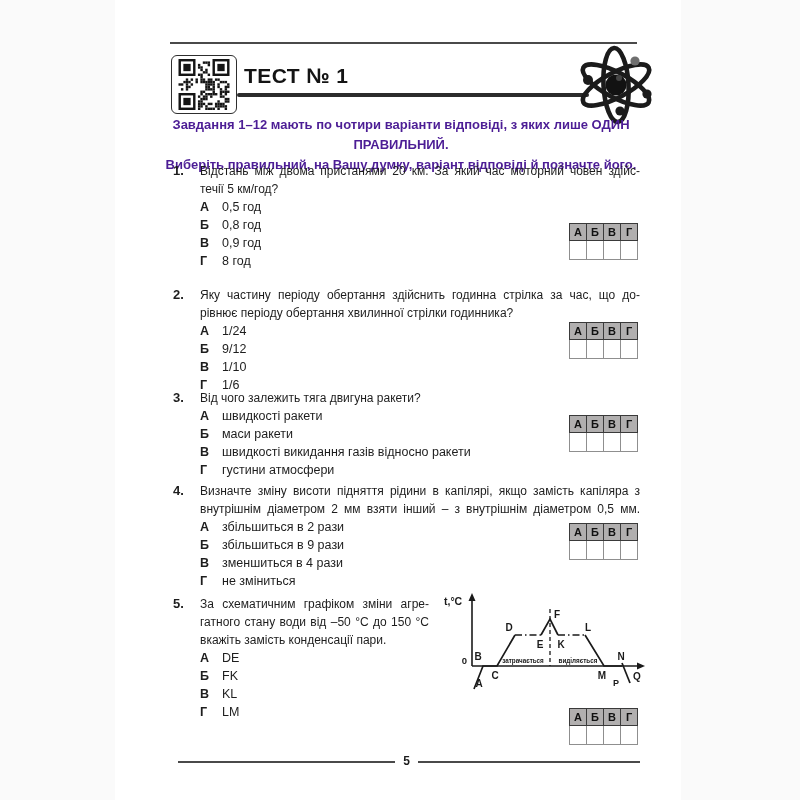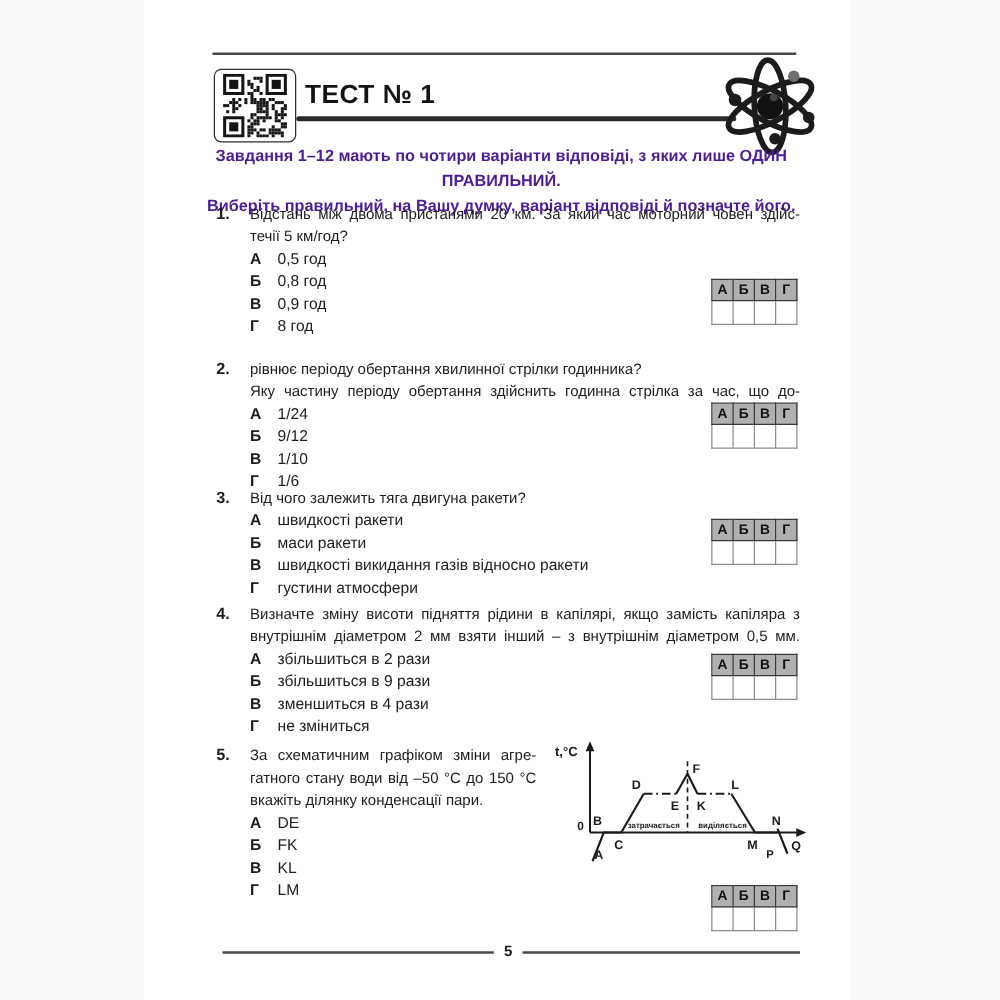--- a/index.html
+++ b/index.html
@@ -245,22 +245,22 @@
         <td></td>
         <td></td>
         <td></td>
       </tr>
         </tbody>
     </table>
 
     <section class="question" style="top:286px">
       <div class="qnum">2.</div>
       <div class="qbody">
+        <div class="qline fill">Яку частину періоду обертання здійснить годинна стрілка за час, що до-</div>
         <div class="qline">рівнює періоду обертання хвилинної стрілки годинника?</div>
-        <div class="qline fill">Яку частину періоду обертання здійснить годинна стрілка за час, що до-</div>
         <div class="opt">
             <span class="ol">А</span>
             <span>1/24</span>
           </div>
         <div class="opt">
             <span class="ol">Б</span>
             <span>9/12</span>
           </div>
         <div class="opt">
             <span class="ol">В</span>
@@ -372,21 +372,21 @@
         <td></td>
       </tr>
         </tbody>
     </table>
 
     <section class="question" style="top:595px">
       <div class="qnum">5.</div>
       <div class="qbody narrow">
         <div class="qline fill">За схематичним графіком зміни агре-</div>
         <div class="qline fill">гатного стану води від –50 °С до 150 °С</div>
-        <div class="qline">вкажіть ділянку конденсації пари.</div>
+        <div class="qline">вкажіть замість конденсації пари.</div>
         <div class="opt">
             <span class="ol">А</span>
             <span>DE</span>
           </div>
         <div class="opt">
             <span class="ol">Б</span>
             <span>FK</span>
           </div>
         <div class="opt">
             <span class="ol">В</span>

